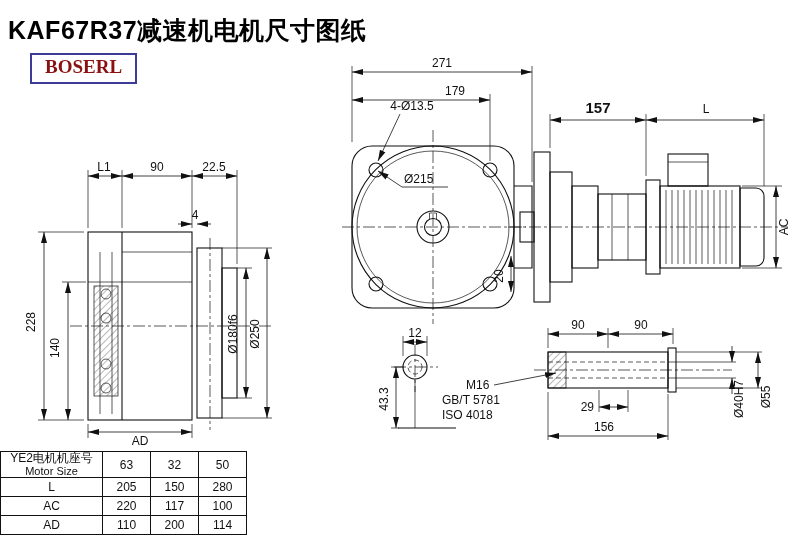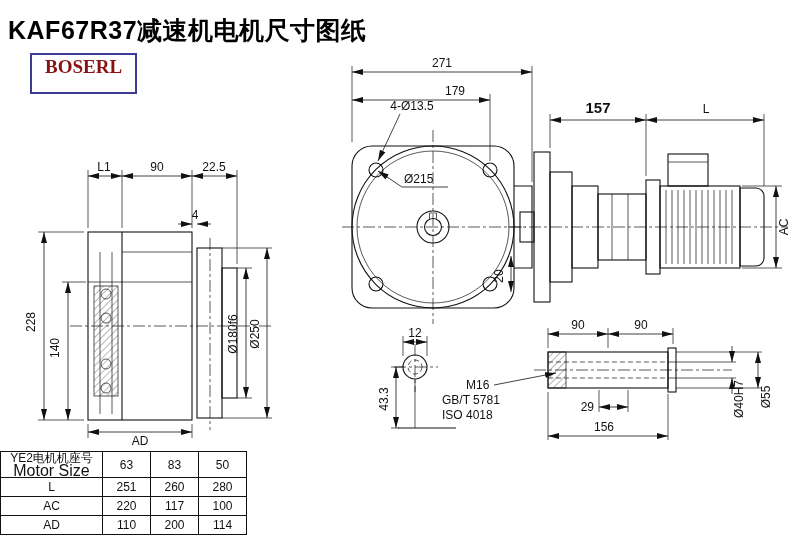--- a/index.html
+++ b/index.html
@@ -2,38 +2,38 @@
 <html><head>
 <meta charset="utf-8">
 <style>
   * { margin:0; padding:0; box-sizing:border-box; }
   html,body { width:800px; height:537px; background:#ffffff; overflow:hidden;
     font-family:"Liberation Sans", sans-serif; }
   .page { position:relative; width:800px; height:537px; background:#fff; }
   .title { position:absolute; left:8px; top:6px; font-size:25px; font-weight:bold;
     color:#000000; letter-spacing:0.5px; white-space:nowrap;margin-top:8px; }
   .logo { position:absolute; left:30px; top:53px; border:2px solid #3c3c96;
-    padding:1px 13px 14px; font-family:"Liberation Serif", serif; font-size:19px;
+    padding:1px 13px 4px; font-family:"Liberation Serif", serif; font-size:19px;
     font-weight:bold; color:#8a1111; background:#fff; }
   svg.drawing { position:absolute; left:0; top:0; }
   svg text { font-family:"Liberation Sans", sans-serif; font-size:12px; fill:#111; }
   svg text.big { font-size:15px; font-weight:bold; }
   .ol { fill:none; stroke:#111; stroke-width:1.1; }
   .th { fill:none; stroke:#111; stroke-width:0.7; }
   .cl { fill:none; stroke:#111; stroke-width:0.7; stroke-dasharray:12 3 3 3; }
   .hl { fill:none; stroke:#111; stroke-width:0.7; stroke-dasharray:5 3; }
   .dl { fill:none; stroke:#111; stroke-width:0.8; }
   .hb { fill:url(#hatch); stroke:#111; stroke-width:0.7; }
   table.dimtable { position:absolute; left:0; top:451px; border-collapse:collapse;
     font-size:12px; color:#111; background:#fff; }
   table.dimtable td { border:1px solid #111; text-align:center; padding:0 4px;
     height:19px; min-width:48px; }
   table.dimtable td.first { min-width:102px; }
   table.dimtable .cn { font-size:12px; line-height:13px; }
-  table.dimtable .en { font-size:16px; line-height:12px; }
+  table.dimtable .en { font-size:11px; line-height:12px; }
 </style>
 </head>
 <body>
 
 <div class="page">
 
   <div class="title">KAF67R37减速机电机尺寸图纸</div>
   <div class="logo">BOSERL</div>
 
   <svg class="drawing" width="800" height="537" viewBox="0 0 800 537">
@@ -250,27 +250,27 @@
   </svg>
 
   <table class="dimtable">
     <tbody>
         <tr>
       <td class="first">
         <div class="cn">YE2电机机座号</div>
         <div class="en">Motor Size</div>
       </td>
       <td>63</td>
-      <td>83</td>
+      <td>32</td>
       <td>50</td>
     </tr>
     <tr>
       <td class="first">L</td>
-      <td>251</td>
-      <td>260</td>
+      <td>205</td>
+      <td>150</td>
       <td>280</td>
     </tr>
     <tr>
       <td class="first">AC</td>
       <td>220</td>
       <td>117</td>
       <td>100</td>
     </tr>
     <tr>
       <td class="first">AD</td>

